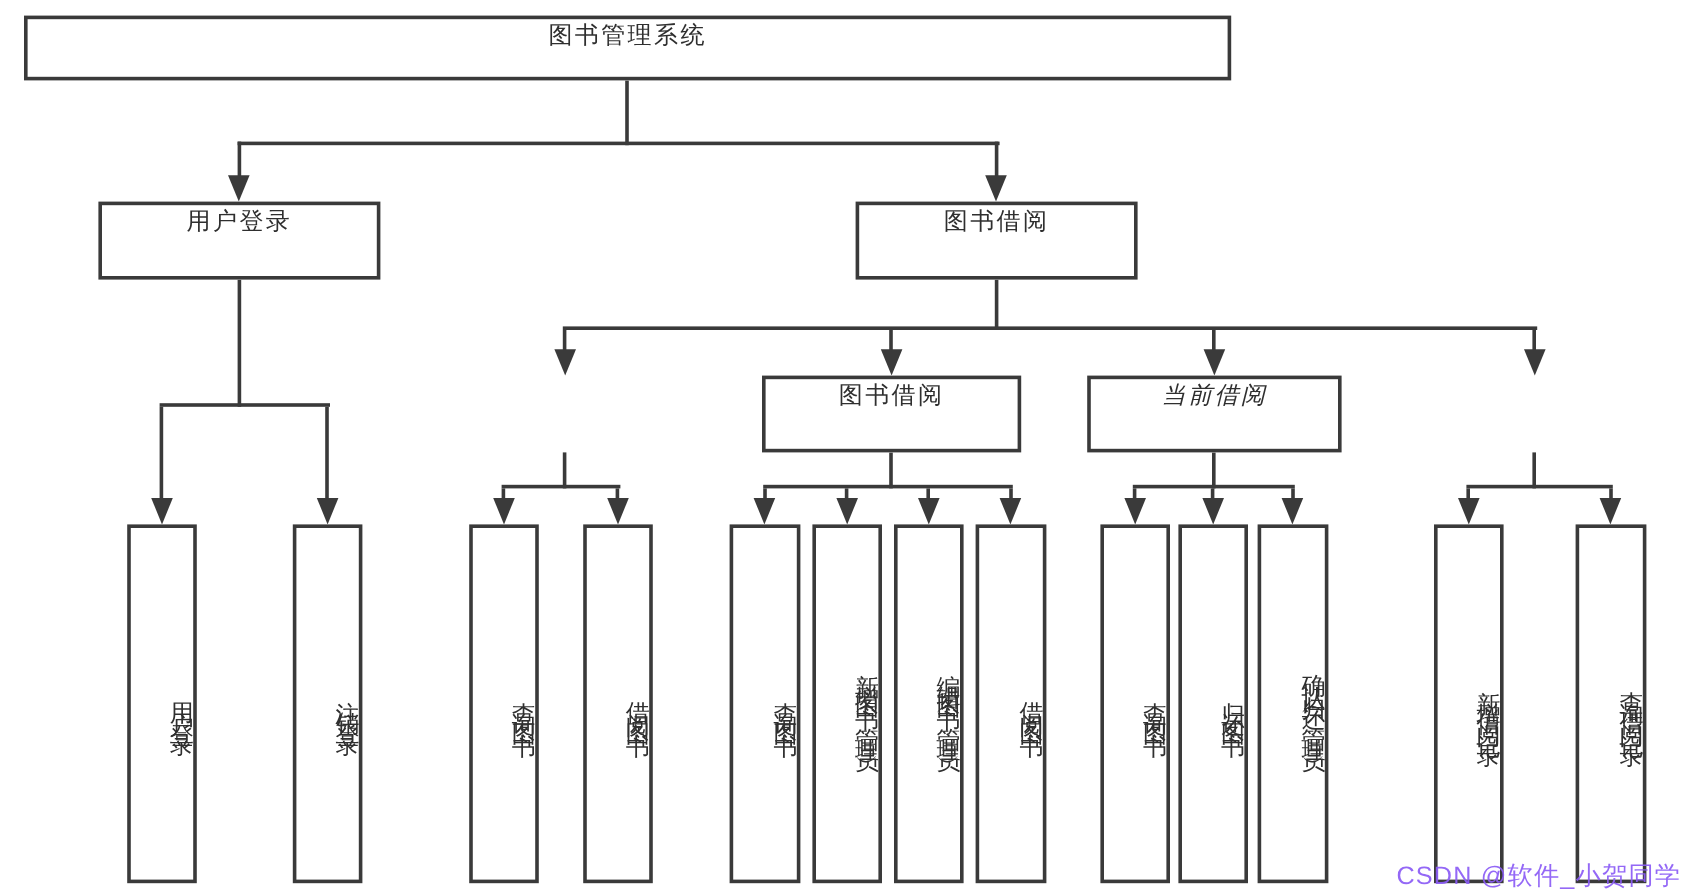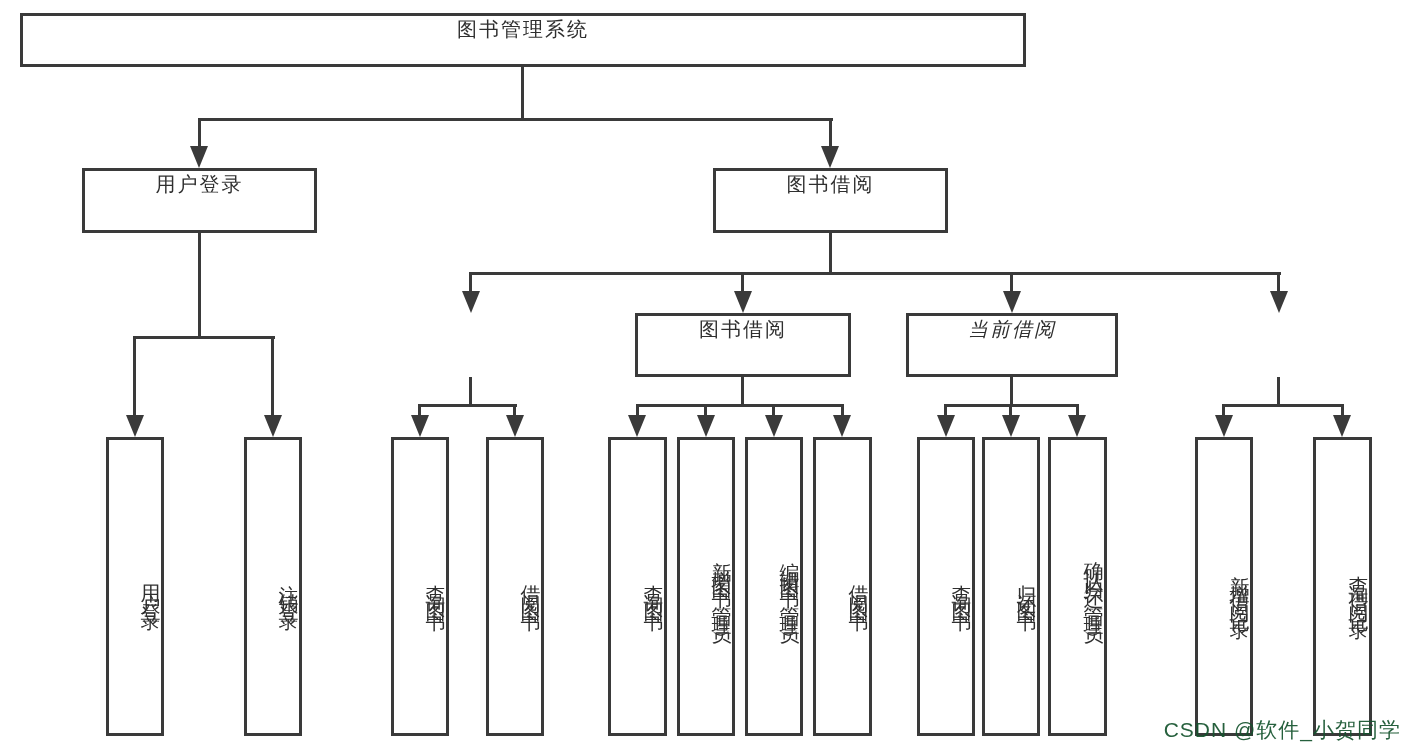--- a/index.html
+++ b/index.html
@@ -17,21 +17,21 @@
     font-size:20px;letter-spacing:9px;line-height:1;
   }
   .line{position:absolute;background:#3a3a3a;}
   .tri{
     position:absolute;width:0;height:0;
     border-left:9px solid transparent;border-right:9px solid transparent;
     border-top:22px solid #3a3a3a;
   }
   .watermark{
     position:absolute;right:4px;bottom:3px;z-index:10;
-    font-size:21px;letter-spacing:1px;color:#14532d;opacity:.92;
+    font-size:21px;letter-spacing:1px;color:#8b5cf6;opacity:.92;
   }
 </style>
 </head>
 <body>
 
 <div class="canvas">
 
   <div>
     <div class="line" style="left:521px;top:67px;width:3px;height:54px;"></div>
     <div class="line" style="left:198px;top:118px;width:635px;height:3px;"></div>

